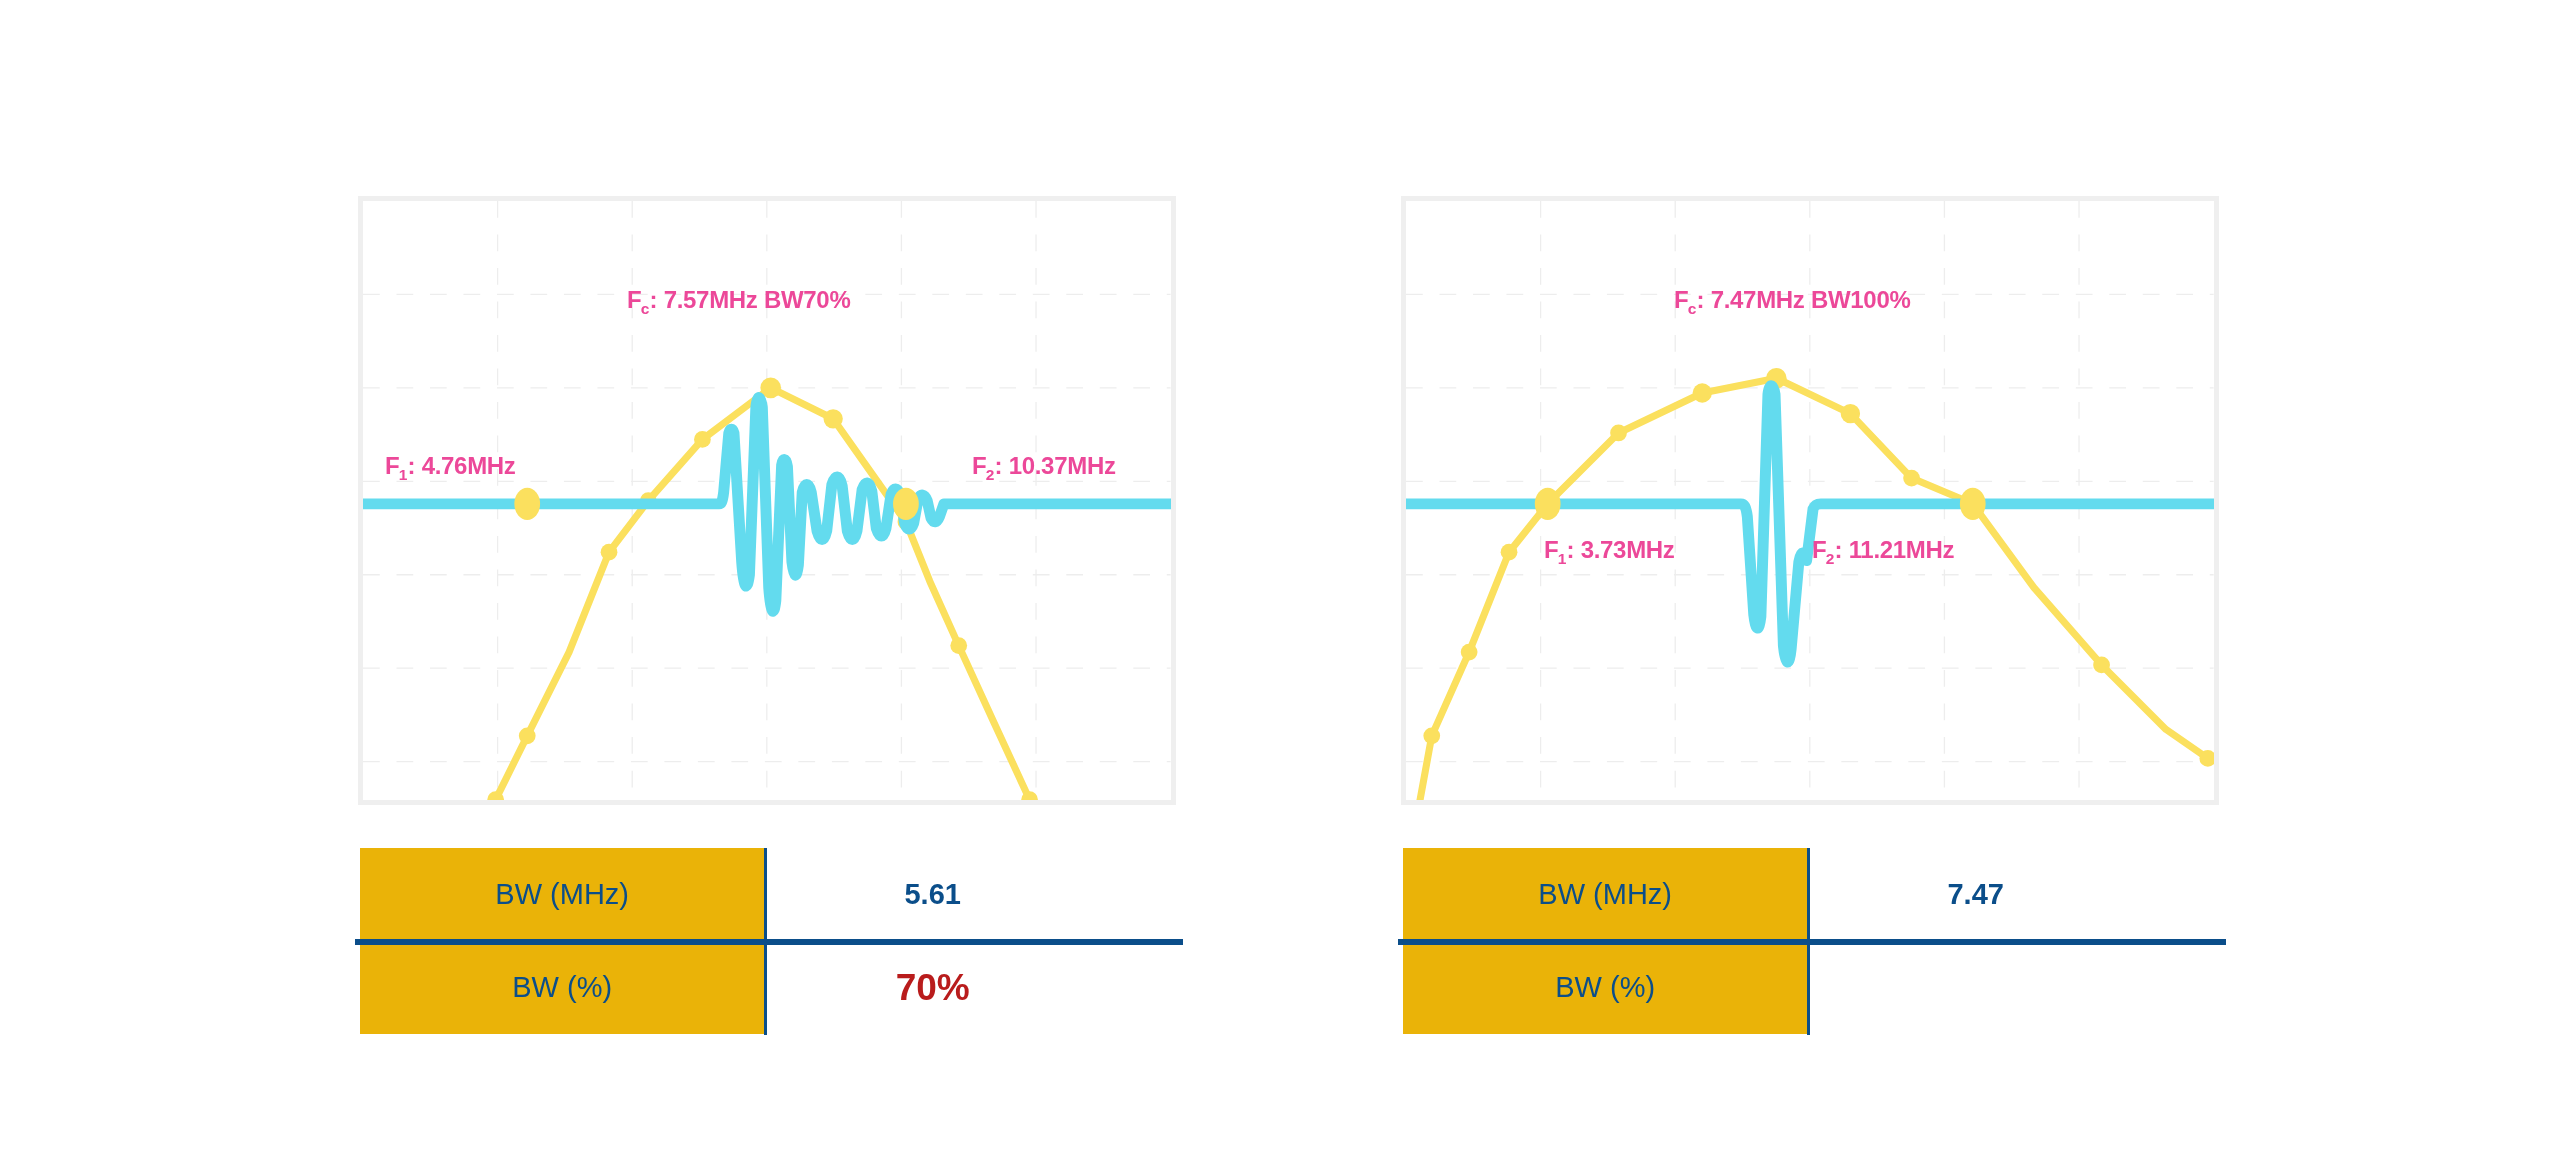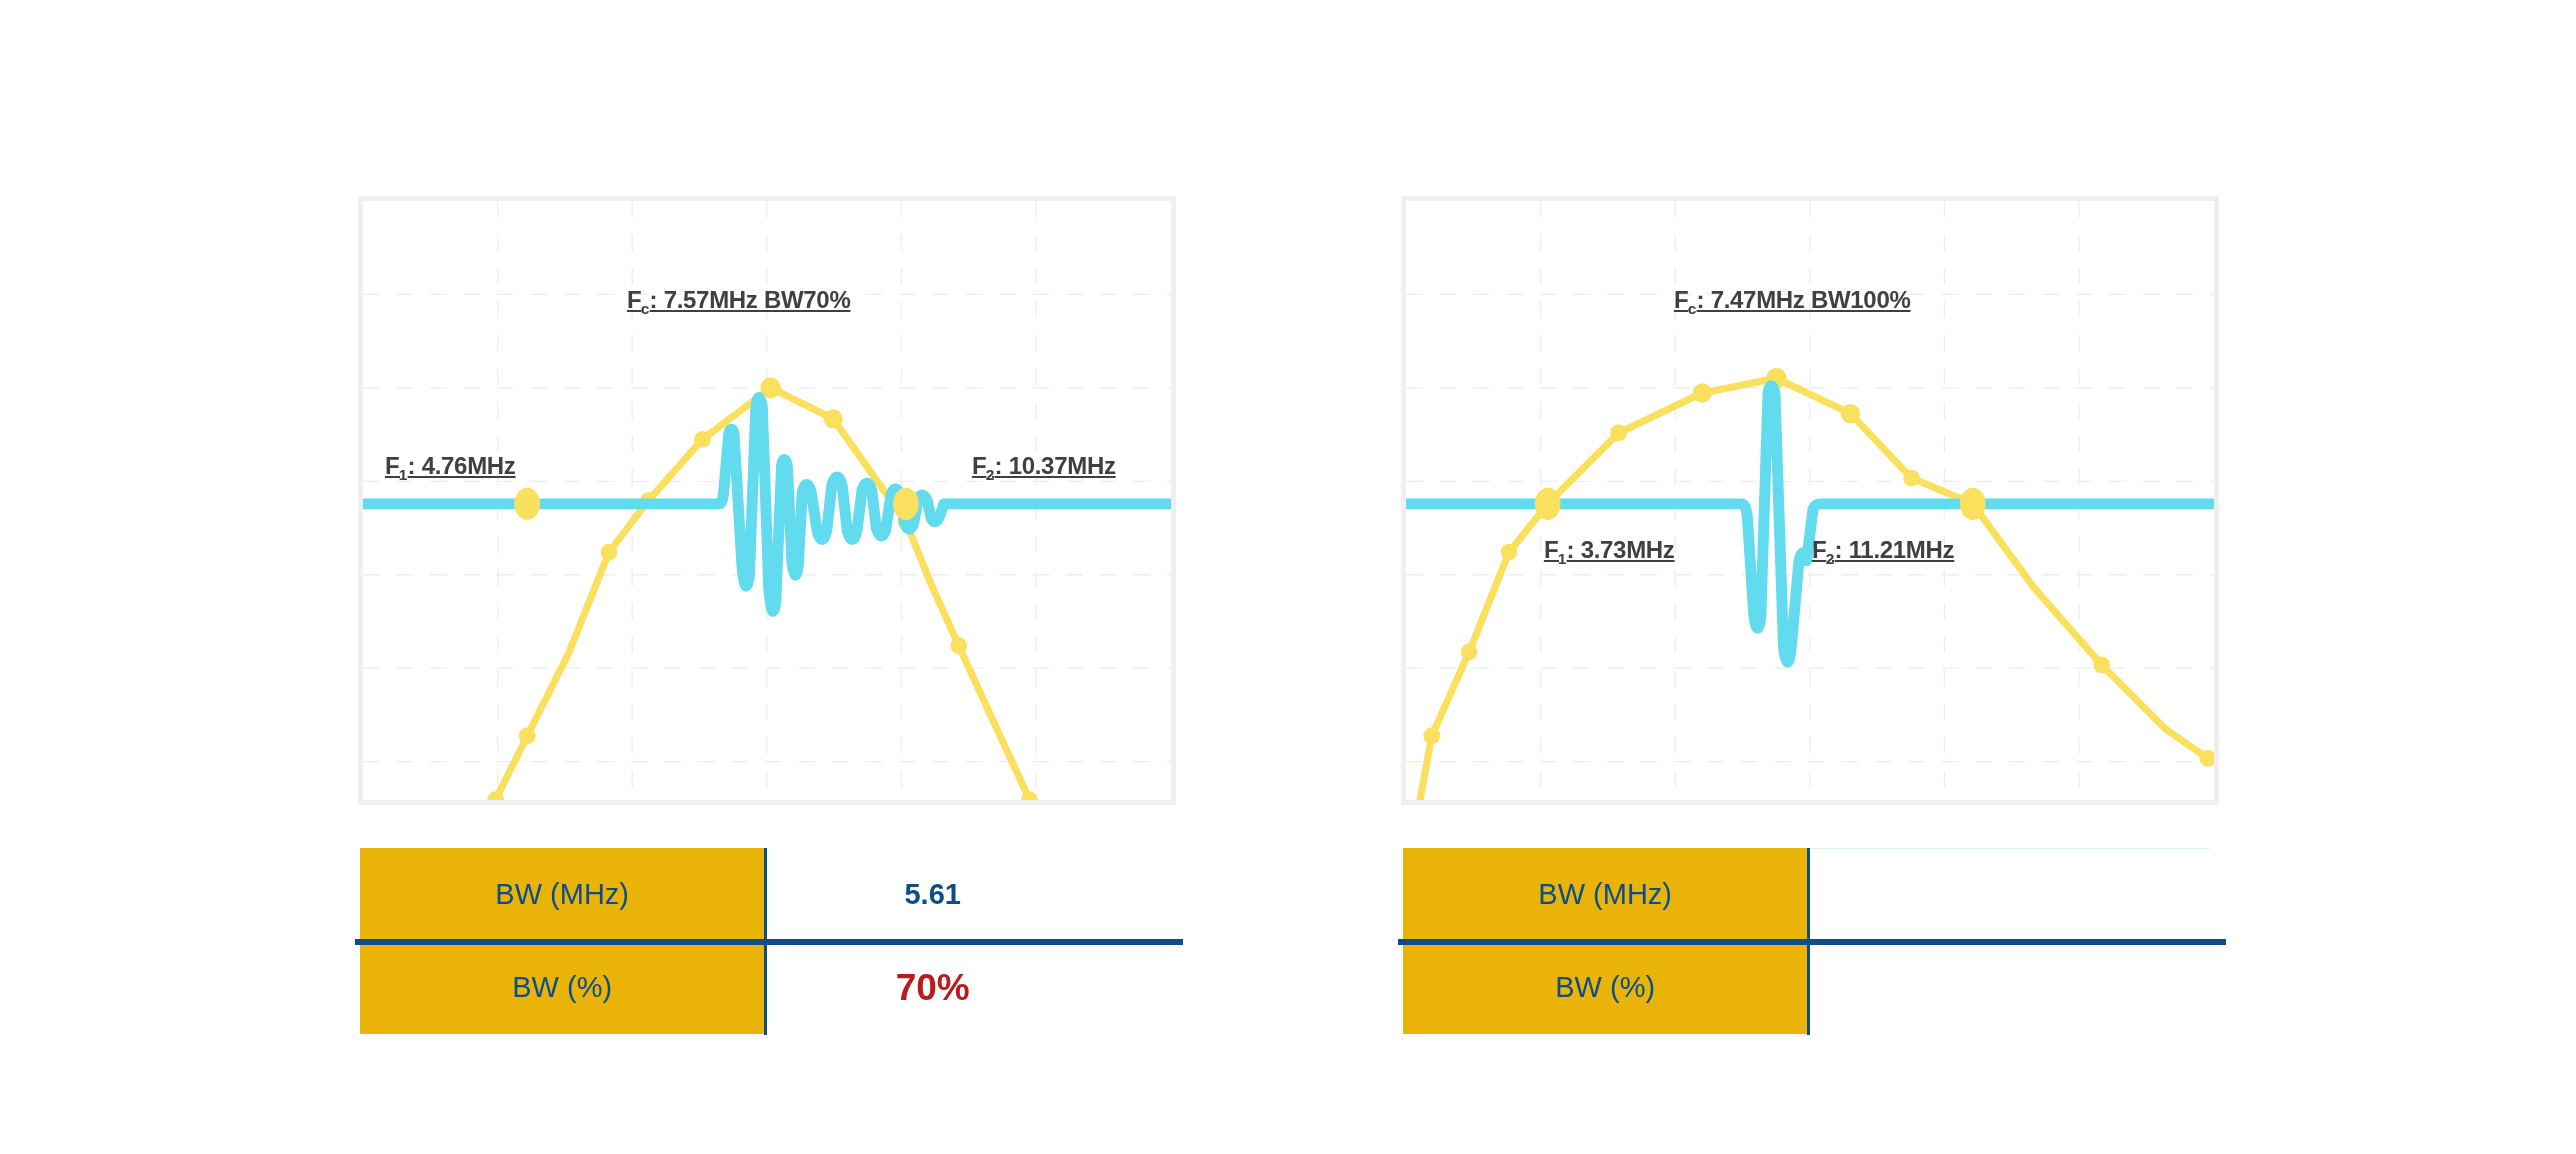--- a/index.html
+++ b/index.html
@@ -53,27 +53,26 @@
     position: absolute;
     left: 0; top: 0;
     width: 100%;
     height: 100%;
     display: block;
   }
 
   
   .annot {
     position: absolute;
-    color: #404040;
+    color: #ec4899;
     font-weight: bold;
     font-size: 24px;
     letter-spacing: -0.3px;
     white-space: nowrap;
     font-family: "Liberation Sans", sans-serif;
-    text-decoration: underline;
   }
   .annot sub {
     font-size: 15.5px;
     vertical-align: baseline;
     position: relative;
     top: 5.8px;
     left: -0.6px;
   }
 
   
@@ -353,20 +352,23 @@
       </div>
     </div>
 
     <div class="bw-table">
       <div class="top-hairline"></div>
 
       <div class="bw-row bw-row-1">
         <div class="bw-label-cell">
           <span>BW (MHz)</span>
         </div>
+        <div class="bw-value-cell">
+          <span class="bw-value-mhz">7.47</span>
+        </div>
       </div>
 
       <div class="bw-row bw-row-2">
         <div class="bw-label-cell">
           <span>BW (%)</span>
         </div>
       </div>
 
       <div class="col-divider"></div>
       <div class="row-divider"></div>

